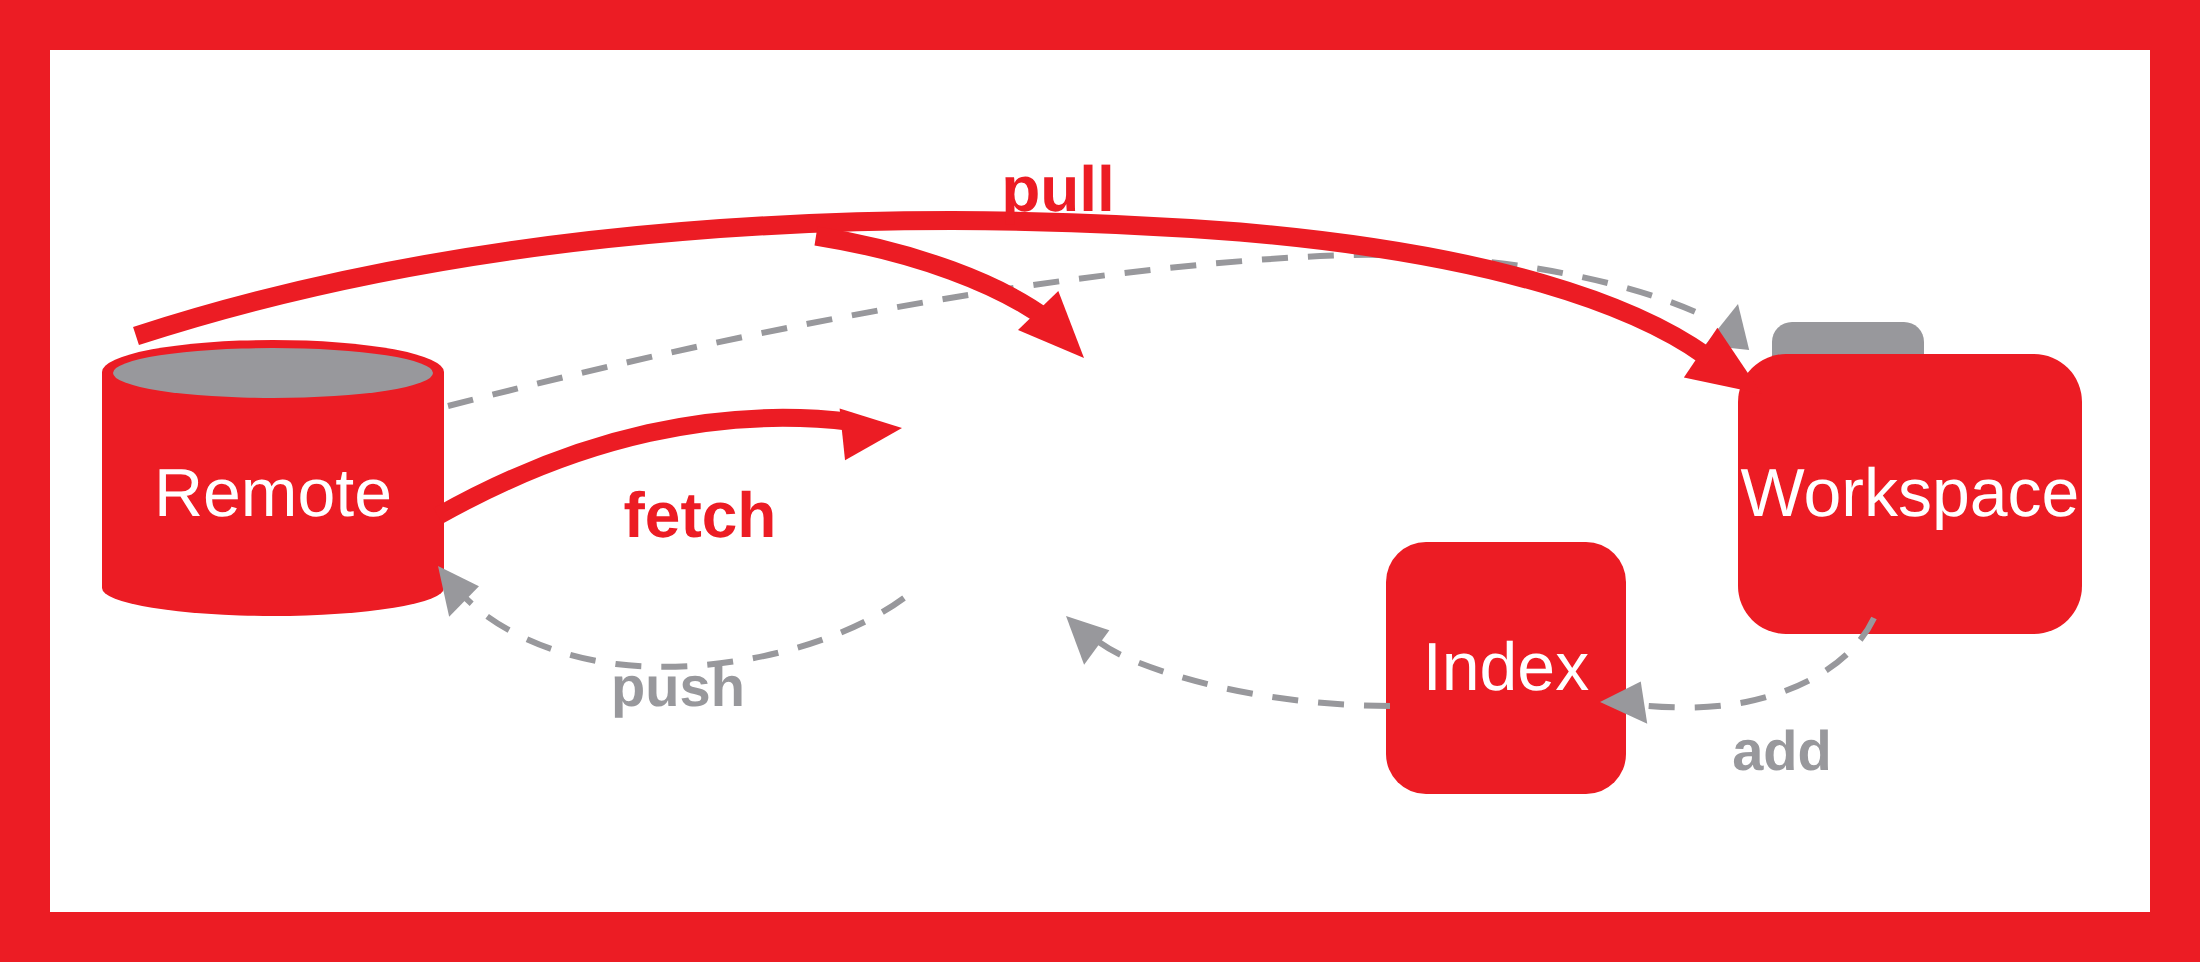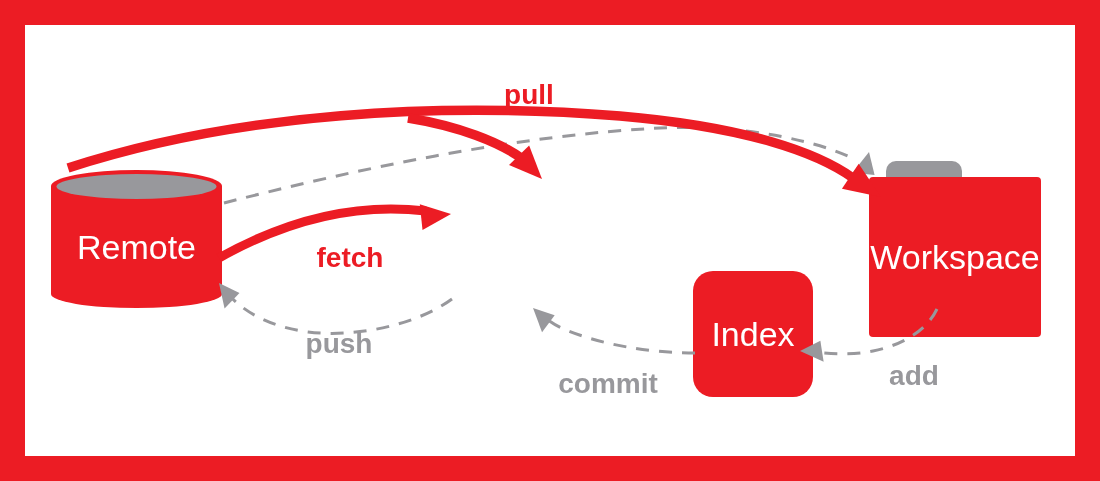--- a/index.html
+++ b/index.html
@@ -10,37 +10,37 @@
   }
   .frame {
     position:absolute; inset:0;
     border:25px solid #EC1C24;
     box-sizing:border-box; z-index:40; pointer-events:none;
   }
   .node { position:absolute; display:flex; align-items:center; justify-content:center;
           color:#ffffff; font-size:34px; z-index:10; }
   .node-rect { background:#EC1C24; }
   #node-repository { left:448px; top:178px; width:167px; height:129px; border-radius:24px; }
-  #node-workspace  { left:869px; top:177px; width:172px; height:160px; border-radius:4px; }
+  #node-workspace  { left:869px; top:177px; width:172px; height:140px; border-radius:24px; }
   #node-index      { left:693px; top:271px; width:120px; height:126px; border-radius:20px; }
   #workspace-tab   { position:absolute; left:886px; top:161px; width:76px; height:34px;
                      background:#98989C; border-radius:10px 10px 0 0; z-index:5; }
   #node-remote     { left:51px; top:170px; width:171px; height:140px; background:transparent; }
   #node-remote .cyl-label { position:absolute; left:0; right:0; top:58px; text-align:center; }
   .arrows { position:absolute; left:0; top:0; z-index:20; pointer-events:none; }
   .edge-label { position:absolute; transform:translate(-50%,-50%); font-weight:bold;
                 z-index:30; white-space:nowrap; }
-  .edge-red  { color:#EC1C24; font-size:28px; }
+  .edge-red  { color:#EC1C24; font-size:32px; }
   .edge-gray { color:#98989C; font-size:28px; }
   #lbl-pull   { left:529px; top:95px;  }
   #lbl-clone  { left:749px; top:94px;  }
   #lbl-fetch  { left:350px; top:258px; }
   #lbl-push   { left:339px; top:344px; }
   #lbl-commit { left:608px; top:384px; }
-  #lbl-add    { left:914px; top:376px; }
+  #lbl-add    { left:891px; top:376px; }
 </style>
 </head>
 <body>
 
 <div class="canvas">
 
   <div class="frame"></div>
 
   <div id="workspace-tab"></div>
 
@@ -81,16 +81,15 @@
     <path d="M 408 118 C 458 126, 500 142, 524 160" fill="none" stroke="#EC1C24" stroke-width="9.5"></path>
     <polygon points="0,0 -33,-14 -33,14" transform="translate(542,179) rotate(46)" fill="#EC1C24"></polygon>
 
     <path d="M 219 258 C 290 218, 360 203, 426 211" fill="none" stroke="#EC1C24" stroke-width="9"></path>
     <polygon points="0,0 -30,-13 -30,13" transform="translate(451,214) rotate(-6)" fill="#EC1C24"></polygon>
   </svg>
 
   <div class="edge-label edge-red" id="lbl-pull">pull</div>
   <div class="edge-label edge-gray" id="lbl-push">push</div>
   <div class="edge-label edge-red" id="lbl-fetch">fetch</div>
-  <div class="edge-label edge-gray" id="lbl-commit">commit</div>
   <div class="edge-label edge-gray" id="lbl-add">add</div>
 
 </div>
 
 </body></html>

